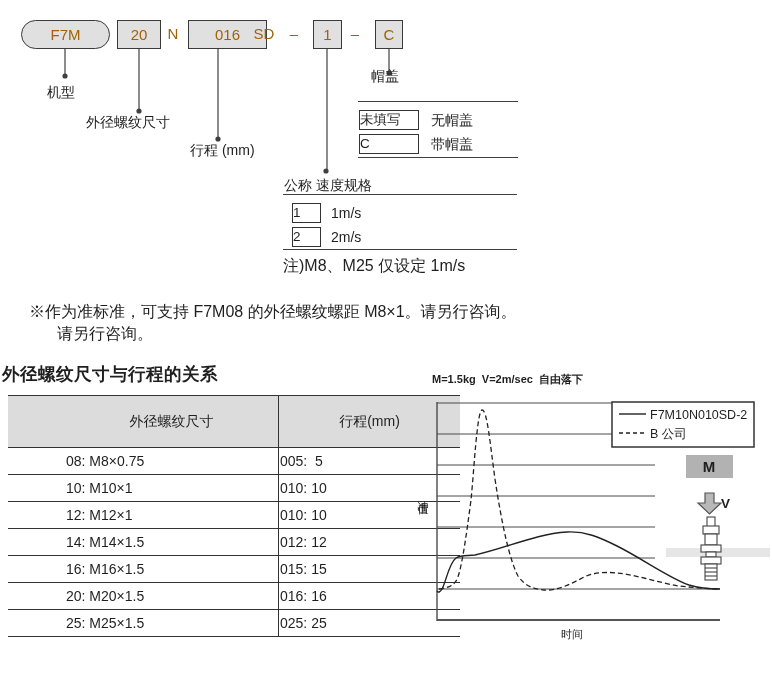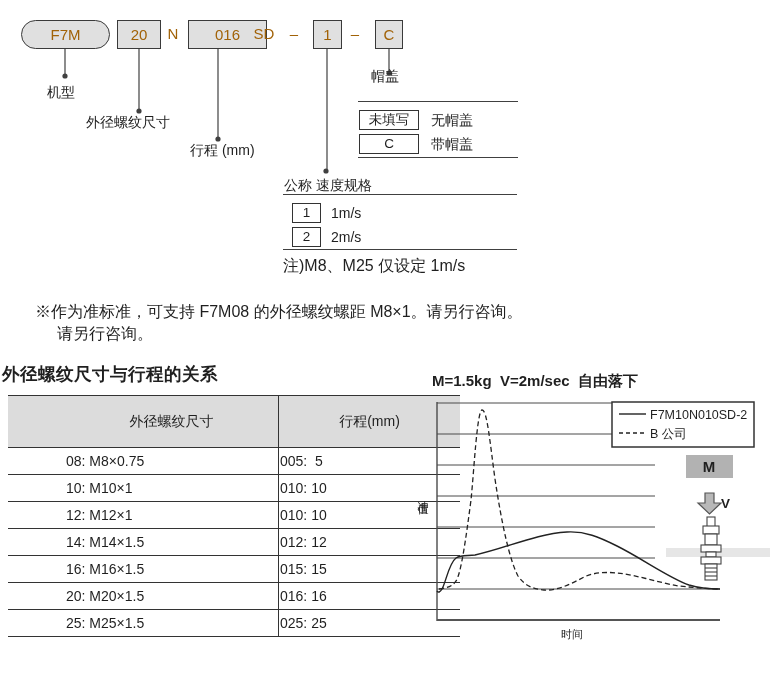--- a/index.html
+++ b/index.html
@@ -13,37 +13,37 @@
   .seg { position:absolute; top:20px; height:29px; line-height:28px; text-align:center;
          font-size:15px; color:#a16207; box-sizing:border-box; }
   .seg.boxed { background:#e0e0e0; border:1.5px solid #3a3a3a; }
   .seg.pill  { background:#e0e0e0; border:1.5px solid #3a3a3a; border-radius:15px; }
 
   .connector-svg { position:absolute; left:0; top:0; pointer-events:none; }
 
   .callout { position:absolute; font-size:14px; white-space:pre; color:#1f1f1f; }
   .hline   { position:absolute; border-top:1.3px solid #404040; height:0; }
   .opt-box { position:absolute; height:20px; line-height:18px; border:1.4px solid #333;
-             background:#fff; text-align:center; font-size:13.5px; box-sizing:border-box; }
+             background:#fff; font-size:13.5px; box-sizing:border-box; }
   .opt-label { position:absolute; font-size:14px; white-space:pre; }
   .note-line { position:absolute; font-size:16px; white-space:pre; }
 
   .section-title { position:absolute; font-size:17.5px; font-weight:bold; letter-spacing:0.5px; }
 
   table.spec { position:absolute; left:8px; top:395px; width:390px;
                border-collapse:collapse; table-layout:fixed; }
   table.spec th { height:49px; background:#dcdcdc; border-top:1.4px solid #333;
                   border-bottom:1.4px solid #333; font-weight:normal; font-size:14px;
                   text-align:center; }
   table.spec td { height:24px; border-bottom:1.3px solid #333; font-size:14px;
                   white-space:pre; vertical-align:middle; }
   table.spec .c1 { width:211px; border-right:1.3px solid #333; padding-left:58px; }
   table.spec .c2 { width:179px; }
 
-  .chart-title { position:absolute; left:432px; top:372px; font-size:15px;
+  .chart-title { position:absolute; left:432px; top:372px; font-size:11px;
                  font-weight:bold; white-space:pre; }
   .ylabel { position:absolute; left:415px; top:491px; writing-mode:vertical-rl;
             text-orientation:upright; font-size:11px; letter-spacing:2px; color:#222; }
   .chart-svg { position:absolute; left:415px; top:395px; }
 </style>
 </head>
 <body>
 
 <div class="page">
 
@@ -86,21 +86,21 @@
 
   <div class="callout" style="left:284px;top:177px;">公称 速度规格</div>
   <div class="hline" style="left:283px;top:194px;width:234px;"></div>
   <div class="opt-box" style="left:292px;top:203px;width:29px;">1</div>
   <div class="opt-label" style="left:331px;top:205px;">1m/s</div>
   <div class="opt-box" style="left:292px;top:227px;width:29px;">2</div>
   <div class="opt-label" style="left:331px;top:229px;">2m/s</div>
   <div class="hline" style="left:283px;top:249px;width:234px;"></div>
   <div class="note-line" style="left:283px;top:256px;">注)M8、M25 仅设定 1m/s</div>
 
-  <div class="note-line" style="left:35px;top:302px;">※作为准标准，可支持 F7M08 的外径螺纹螺距 M8×1。请另行咨询。</div>
+  <div class="note-line" style="left:29px;top:302px;">※作为准标准，可支持 F7M08 的外径螺纹螺距 M8×1。请另行咨询。</div>
   <div class="note-line" style="left:57px;top:324px;">请另行咨询。</div>
 
   <div class="section-title" style="left:2px;top:362px;">外径螺纹尺寸与行程的关系</div>
   <table class="spec">
     <thead>
       <tr>
         <th class="c1">外径螺纹尺寸</th>
         <th class="c2">行程(mm)</th>
       </tr>
     </thead>

